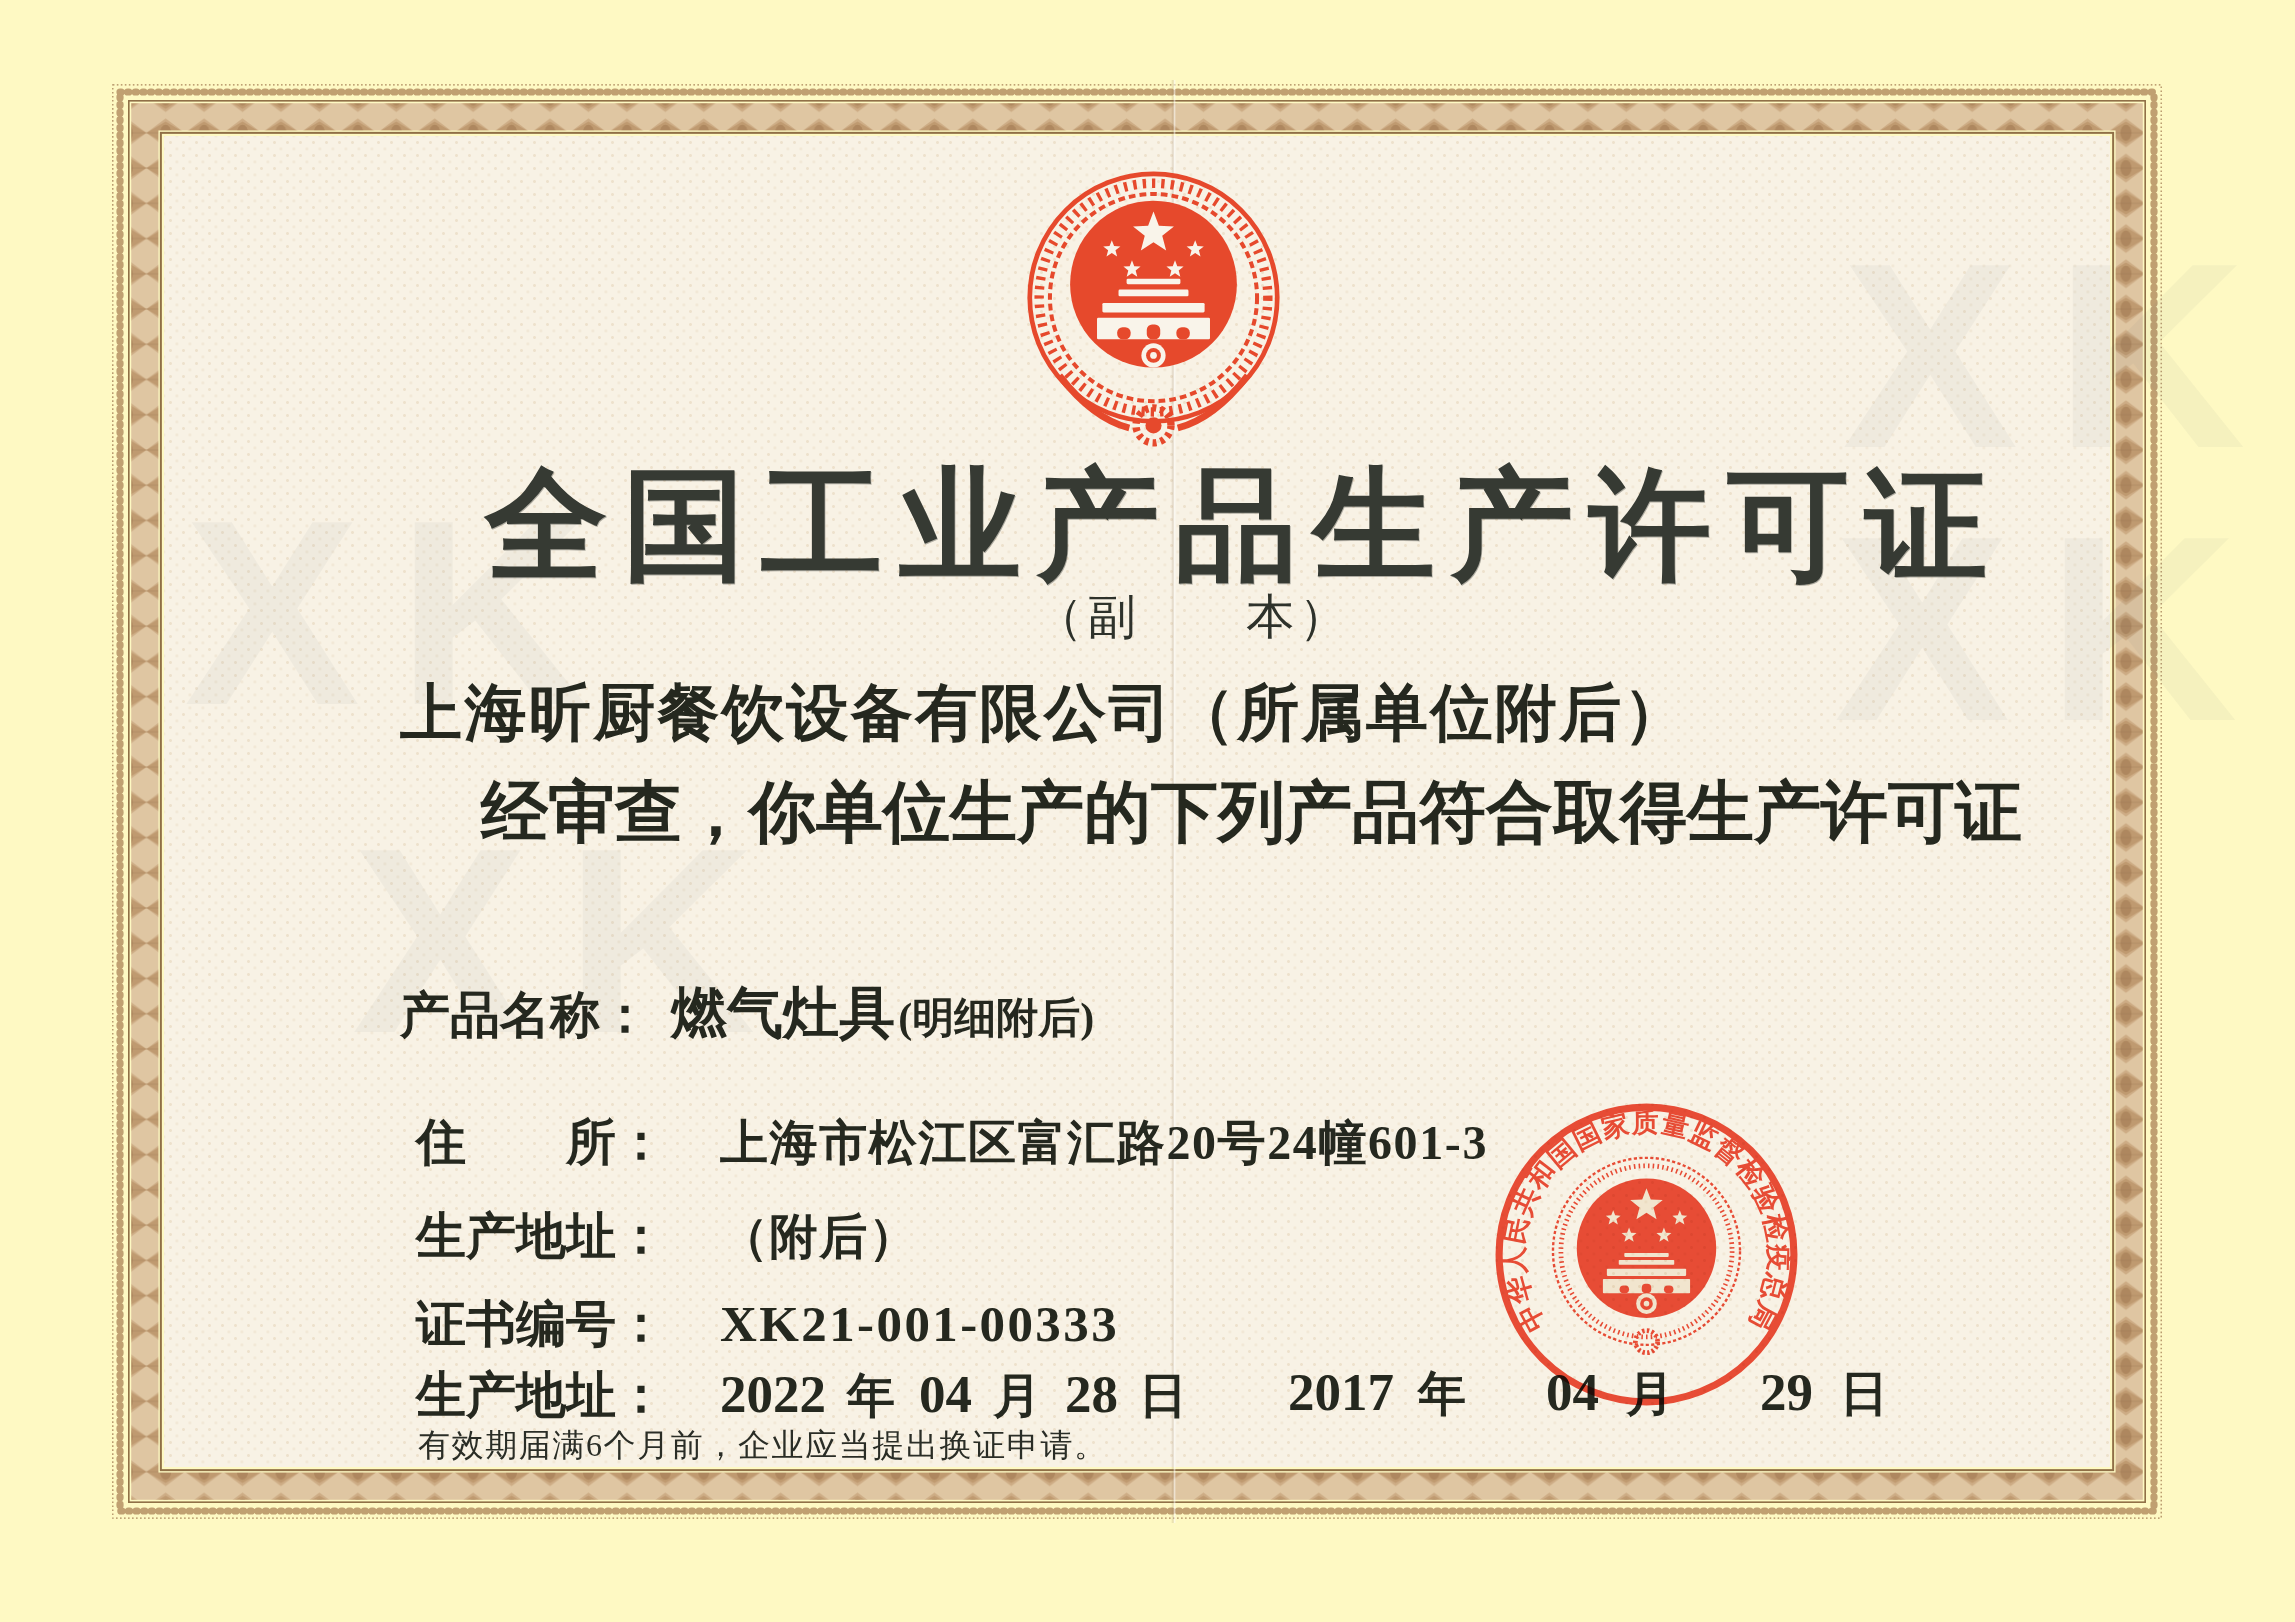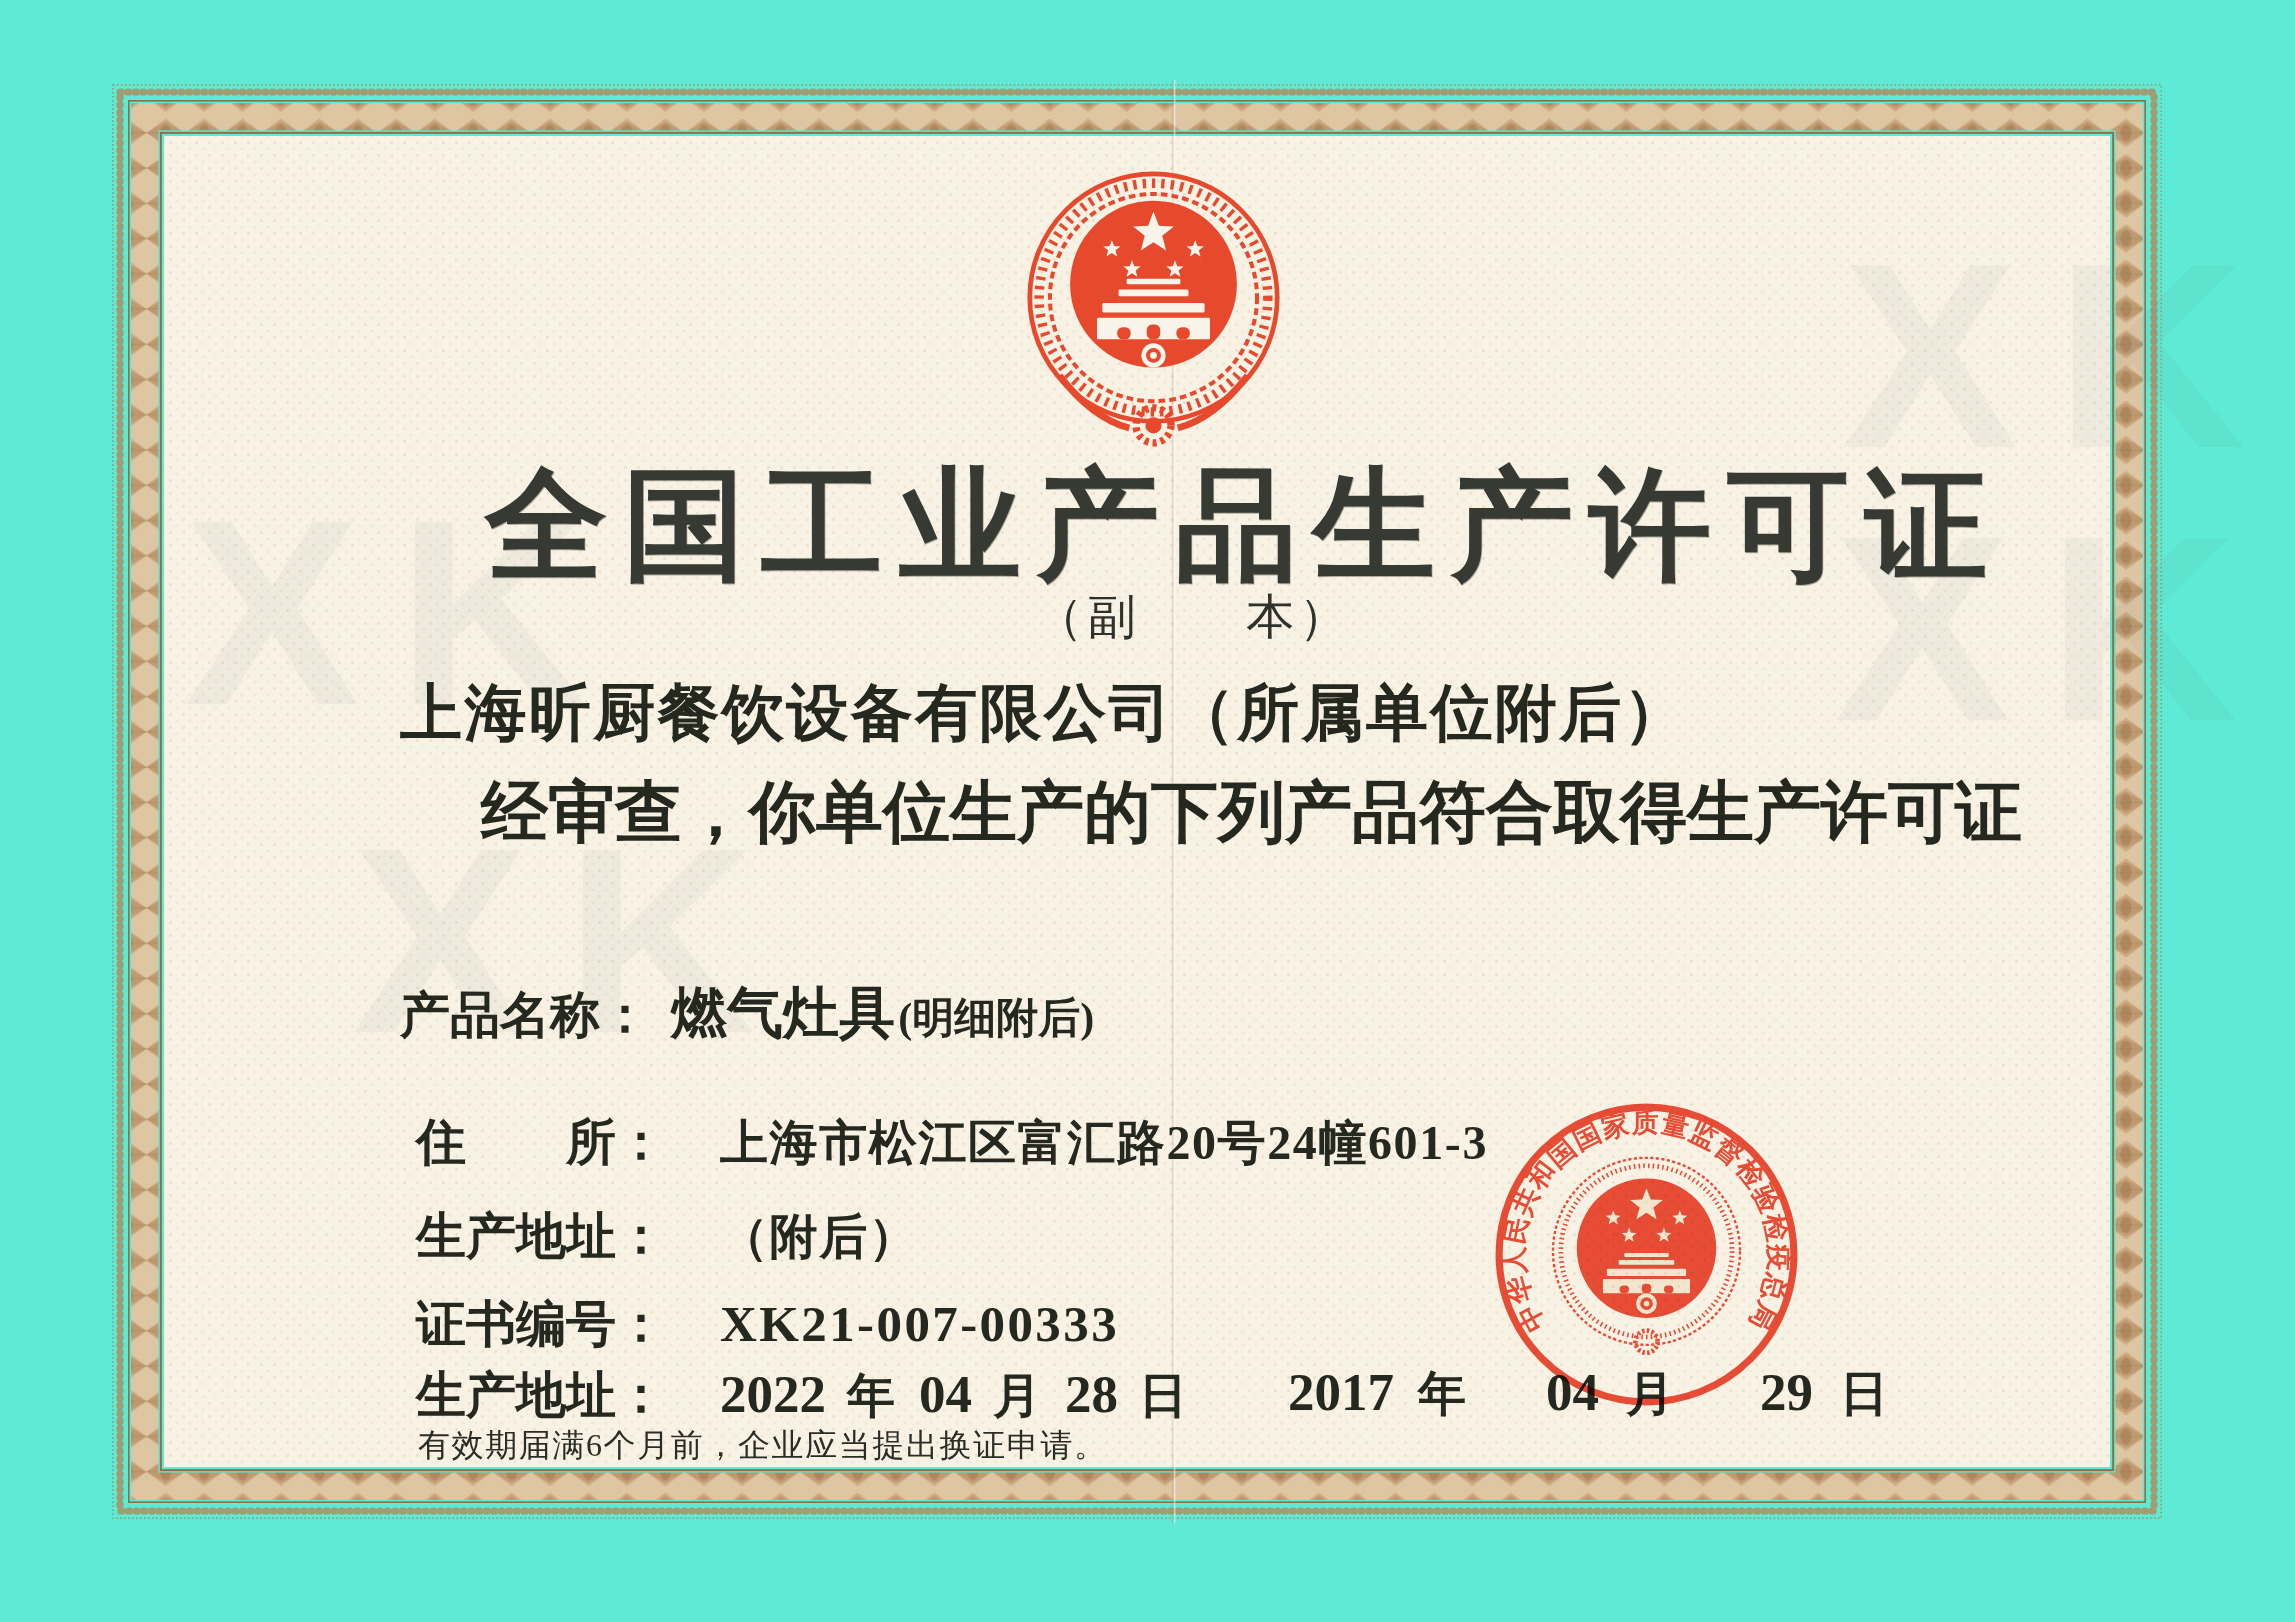--- a/index.html
+++ b/index.html
@@ -1,17 +1,17 @@
 <!DOCTYPE html>
 <html style="font-size:13px"><head>
 <meta charset="utf-8">
 <style>
   html,body{margin:0;padding:0;background:#ffffff;}
   .scan{
-    position:relative;width:2295px;height:1623px;background:#5eead4;overflow:hidden;
+    position:relative;width:2295px;height:1623px;background:#fef9c3;overflow:hidden;
     font-family:"Liberation Serif","DejaVu Serif",serif;color:#2f332c;
   }
   
   .certificate{position:absolute;left:108px;top:80px;width:2058px;height:1443px;}
   .frame-svg{position:absolute;left:0;top:0;z-index:1;}
   .interior{
     position:absolute;left:56px;top:56px;right:56px;bottom:56px;z-index:1;
     background-color:#f8f2e5;
     background-image:
       radial-gradient(rgba(196,158,106,.20) 1.1px, rgba(0,0,0,0) 1.8px),
@@ -148,21 +148,21 @@
 
   <div class="row row-residence">
     <span class="lbl lblw">住　　所：</span><span class="val62">上海市松江区富汇路20号24幢601-3</span>
   </div>
 
   <div class="row row-production">
     <span class="lbl lblw">生产地址：</span><span class="val62">（附后）</span>
   </div>
 
   <div class="row row-certno">
-    <span class="lbl lblw">证书编号：</span><span class="valno">XK21-007-00333</span>
+    <span class="lbl lblw">证书编号：</span><span class="valno">XK21-001-00333</span>
   </div>
 
   <div class="row row-validity">
     <span class="lbl lblw">生产地址：</span><span class="num">2022</span><span class="unit g26">年</span><span class="num g30">04</span><span class="unit g26">月</span><span class="num g30">28</span><span class="unit g26">日</span>
   </div>
 
   <div class="row abs issue-date">
     <span class="num">2017</span><span class="unit g30">年</span><span class="num g100">04</span><span class="unit g34">月</span><span class="num g112">29</span><span class="unit g34">日</span>
   </div>
 

